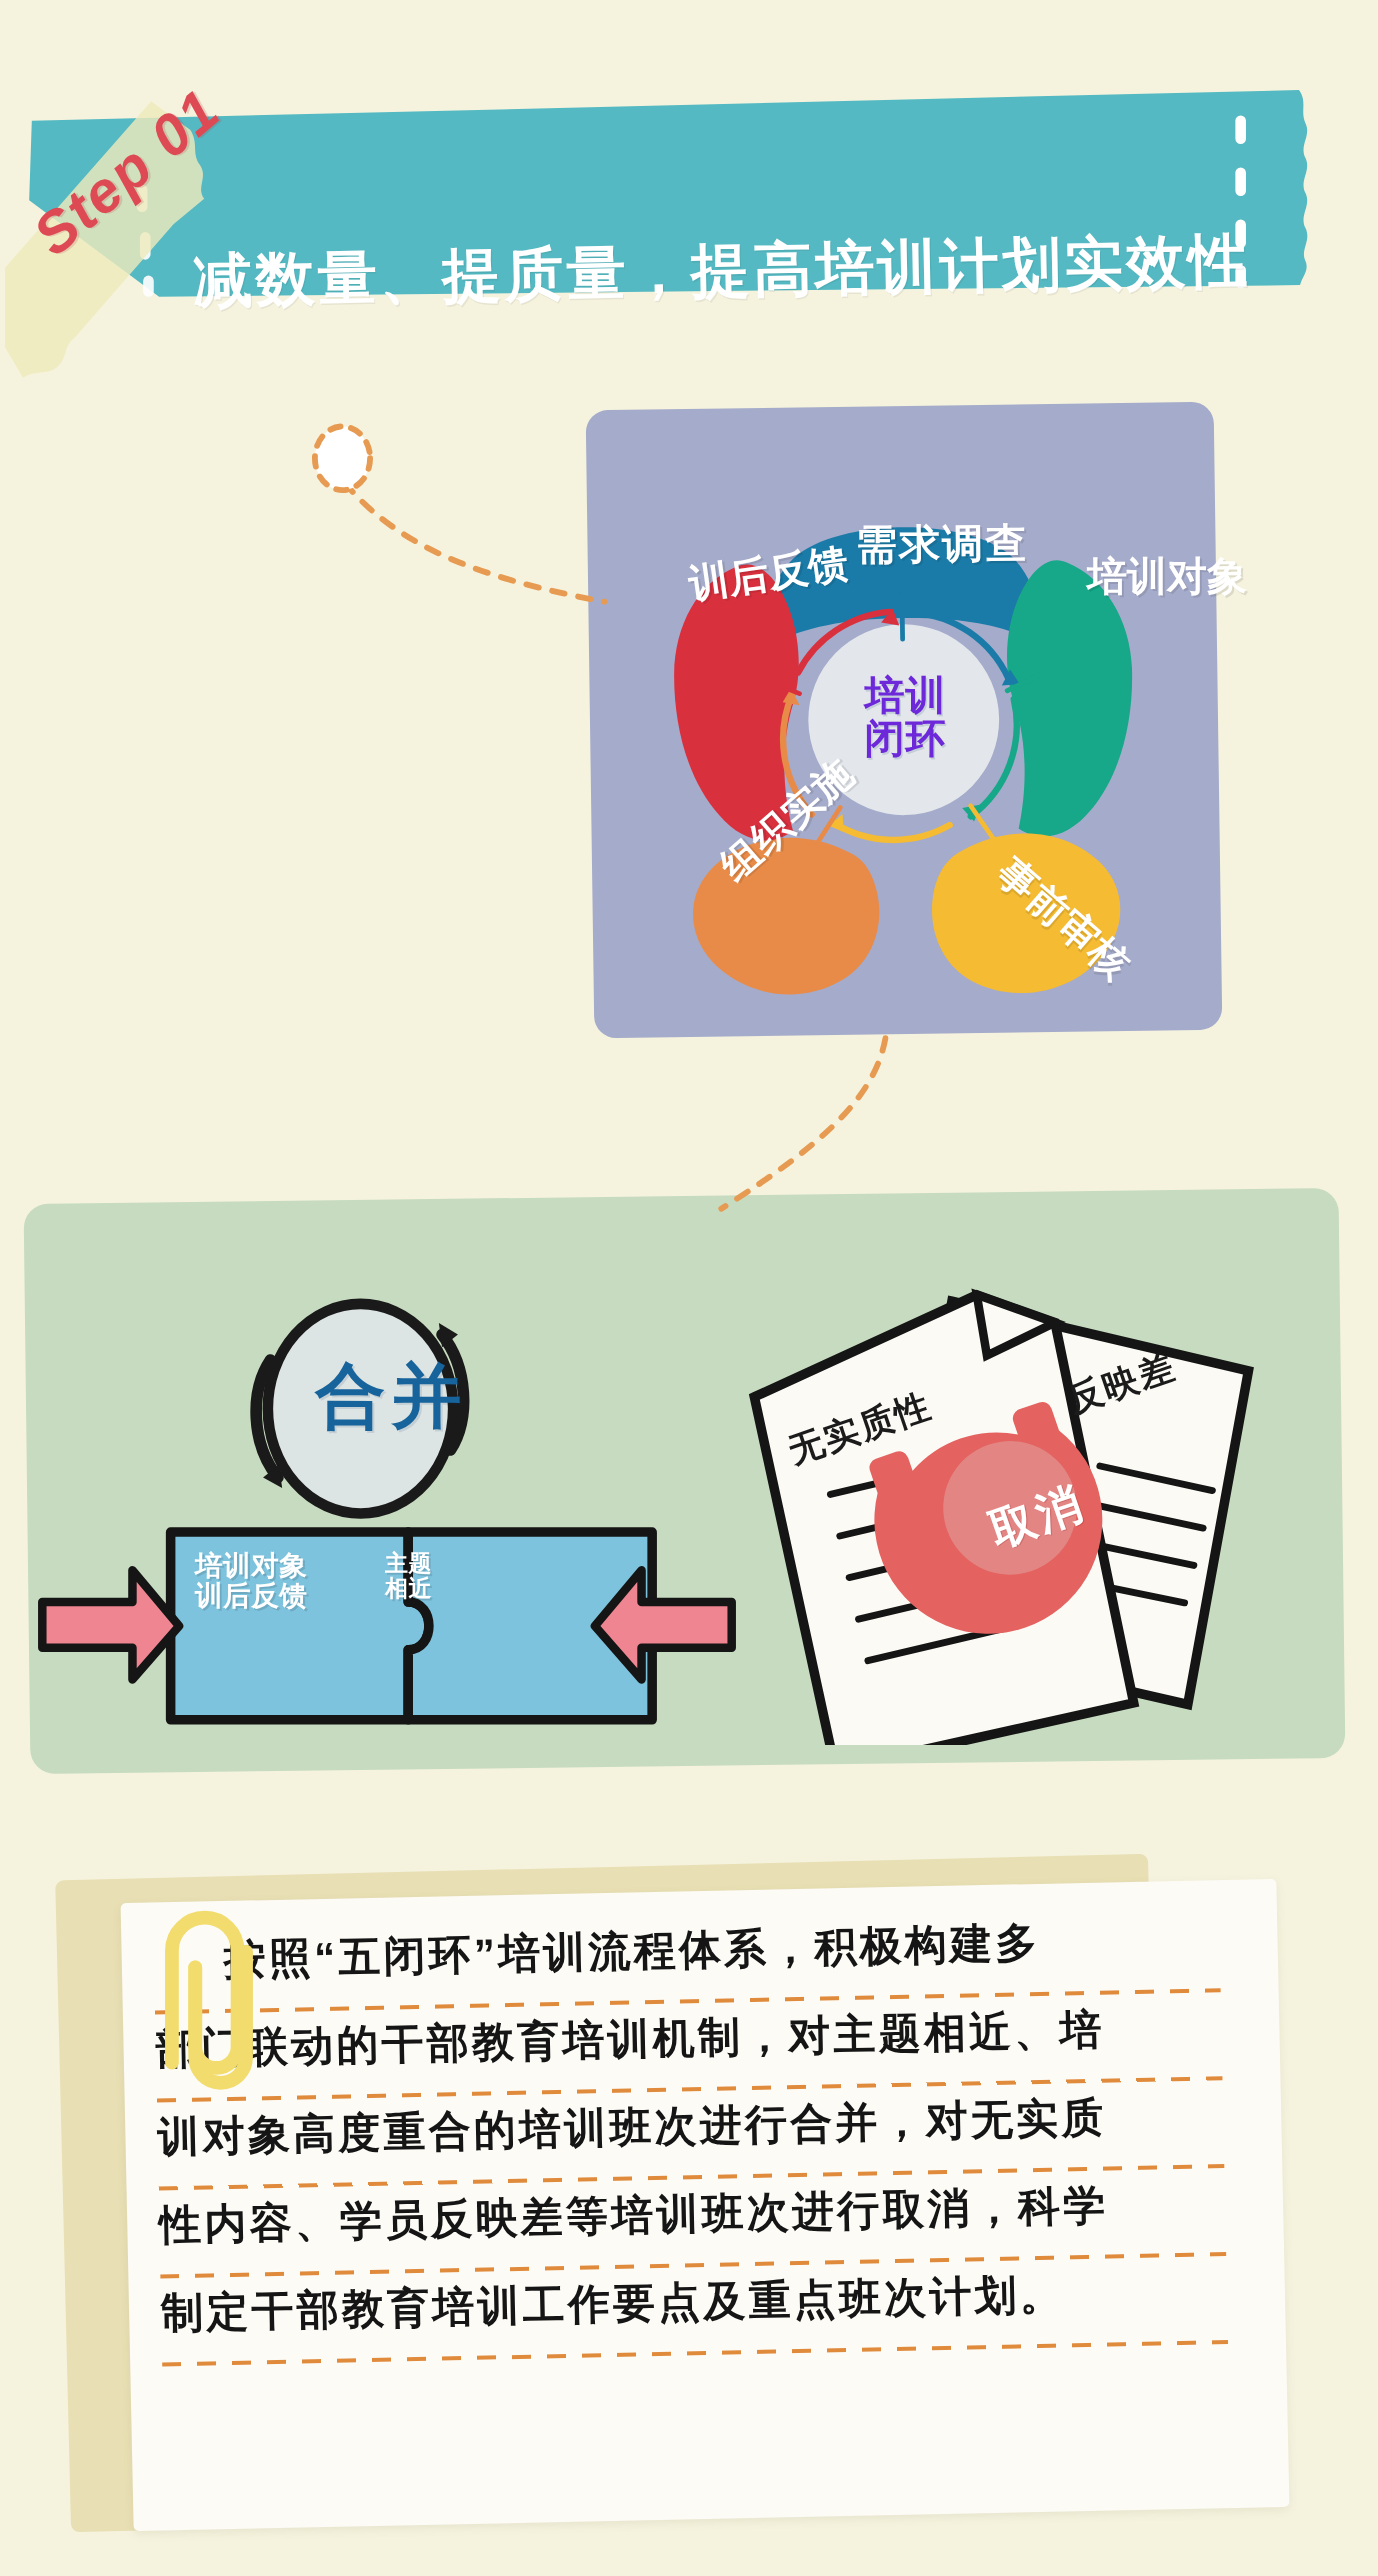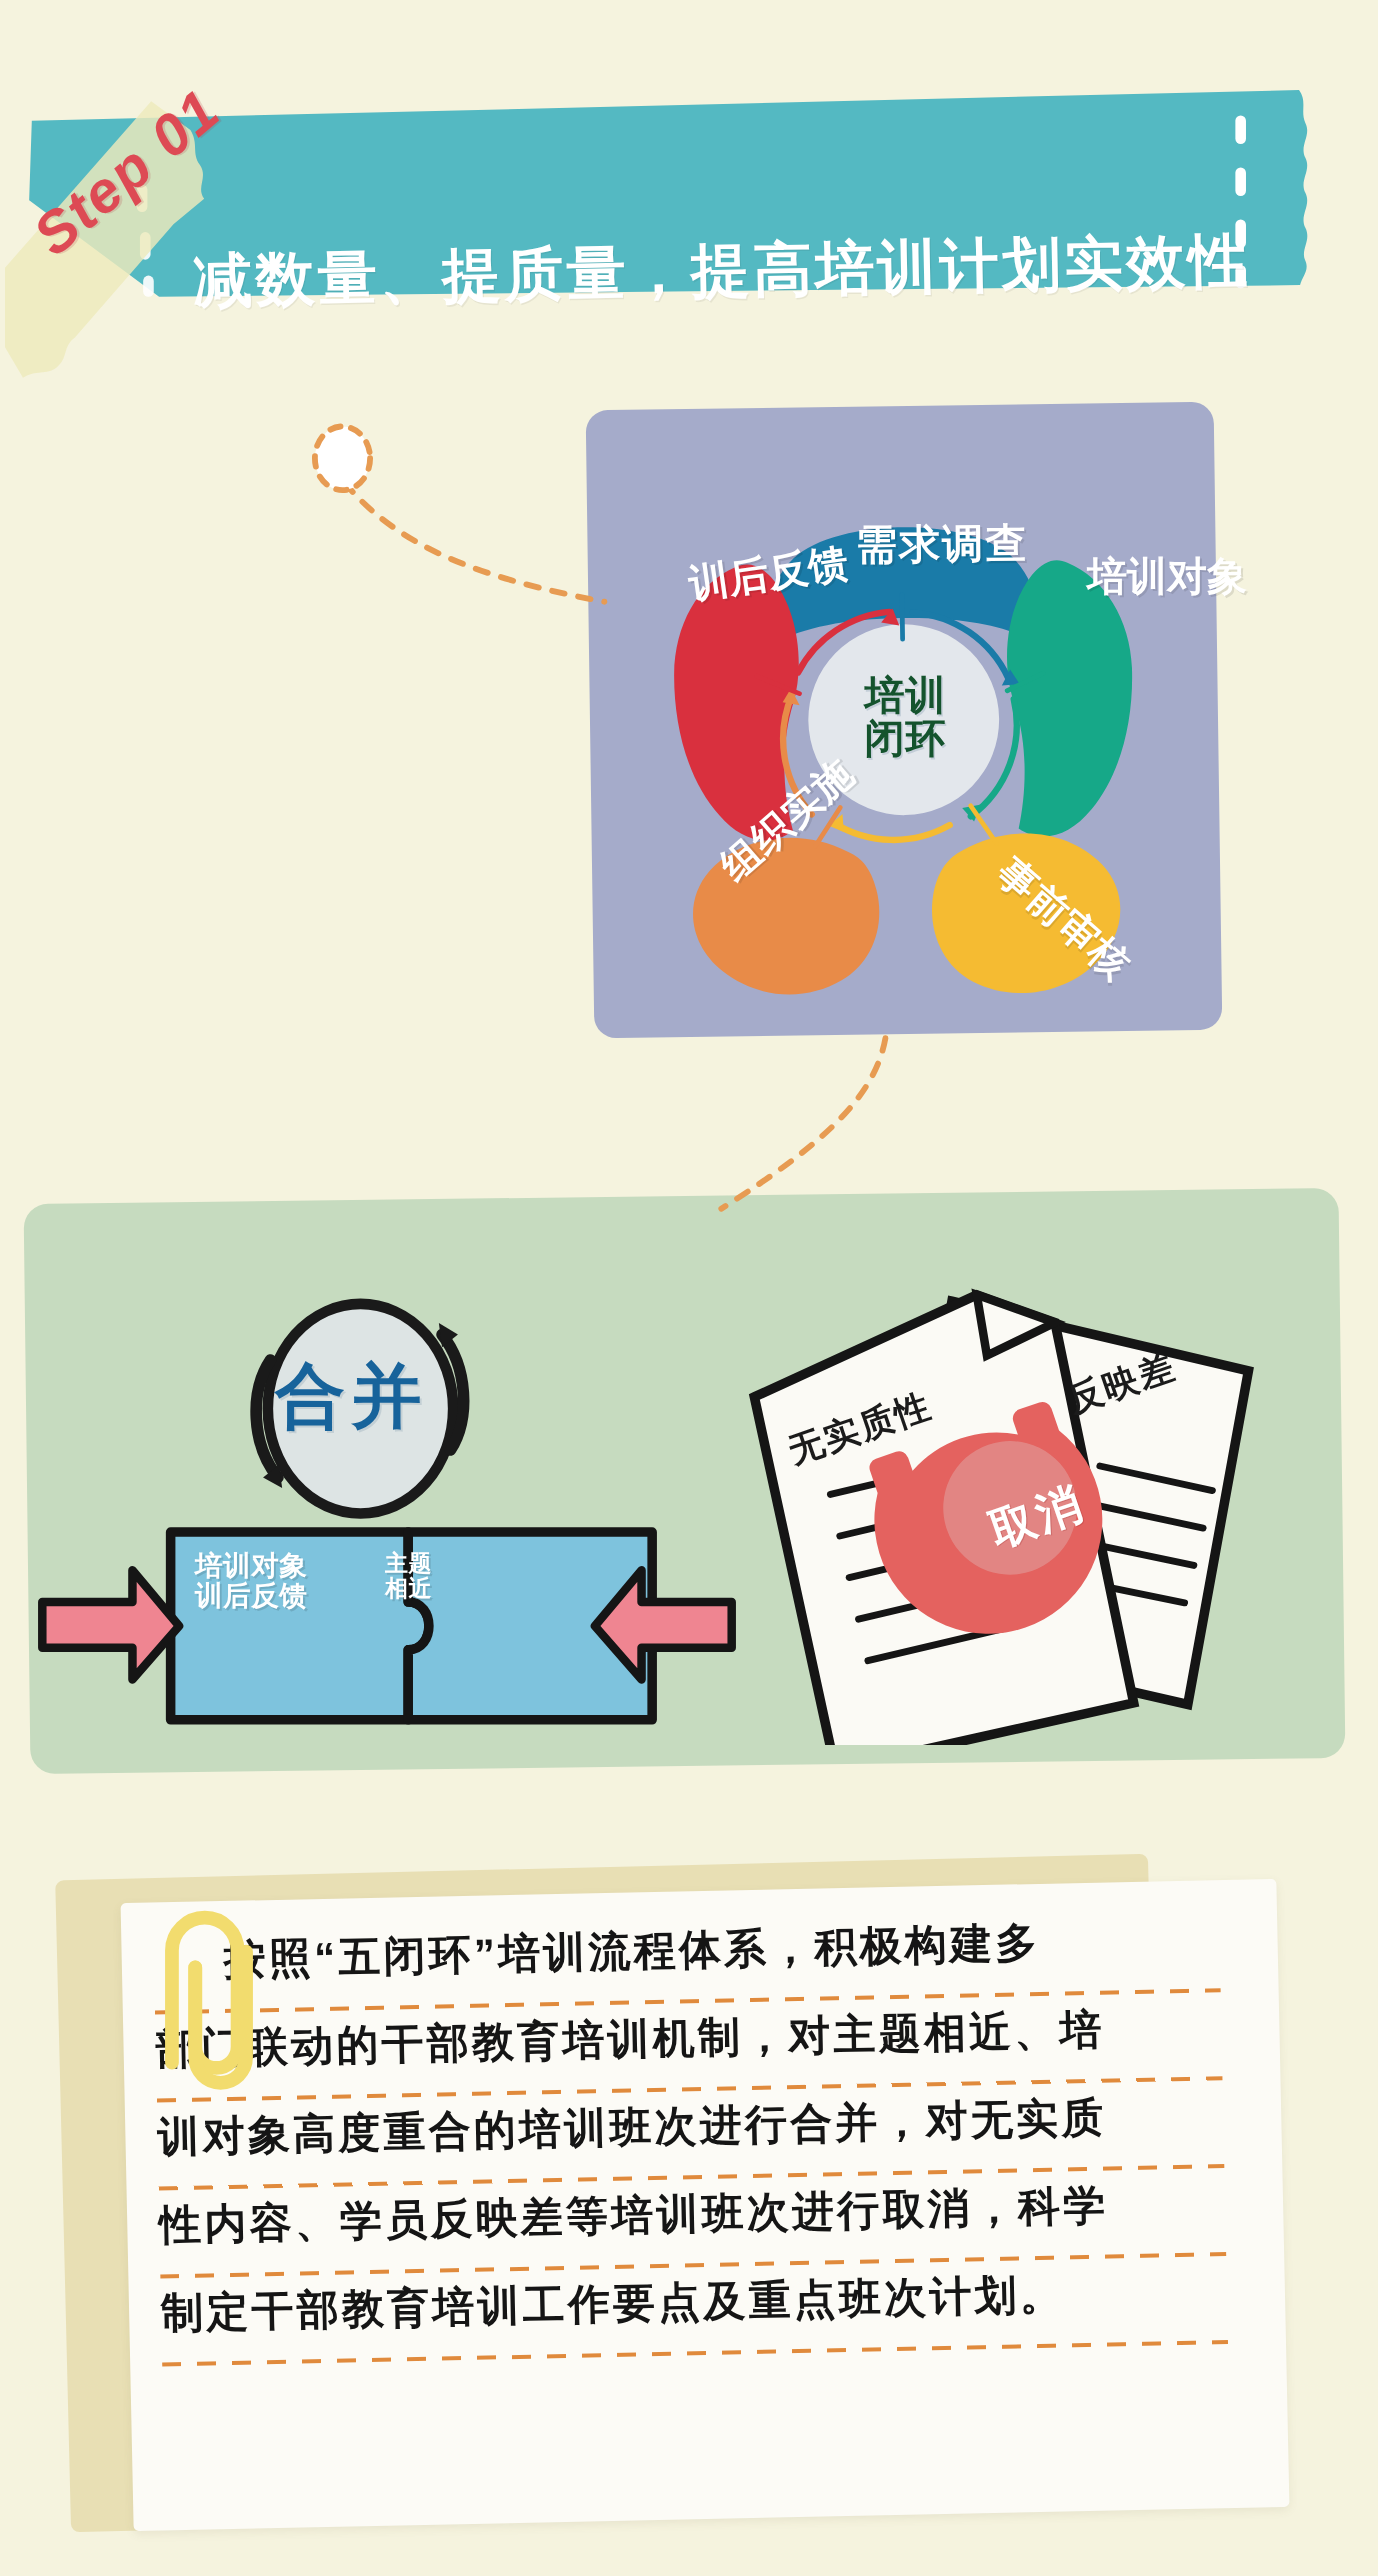--- a/index.html
+++ b/index.html
@@ -45,36 +45,36 @@
     text-shadow:2.1px 2.1px 0 rgba(0,0,0,.10);
     z-index:5;
   }
   #lbl-need  { left:856px; top:517px;  font-size:41px; letter-spacing:2.1px; transform:rotate(-0.5deg); }
   #lbl-apply { left:1087px; top:556px; font-size:40px; width:45px; line-height:1.04; text-align:center; }
   #lbl-audit { left:1021px; top:846px; font-size:39px; transform:rotate(41deg); transform-origin:left top; letter-spacing:1.1px; }
   #lbl-org   { left:709px; top:852px; font-size:39px; transform:rotate(-41deg) ; transform-origin:left top; letter-spacing:1.1px;}
   #lbl-fb    { left:689px; top:561px; font-size:40px; width:45px; line-height:1.04; text-align:center; transform:rotate(-8deg);}
   #center-label {
     position:absolute; left:855px; top:674px; width:101px;
-    color:#14532d; font-size:40px; font-weight:bold; line-height:1.08;
+    color:#6d28d9; font-size:40px; font-weight:bold; line-height:1.08;
     text-align:center; z-index:6; letter-spacing:1.1px;
     text-shadow:1.6px 1.6px 0 rgba(10,60,100,.14);
   }
   #marker-circle { position:absolute; left:308px; top:422px; width:69px; height:80px; z-index:3; }
 
   
   #green-panel {
     position:absolute; left:26.5px; top:1196px; width:1315px; height:570px;
     background:#c6dbbf; border-radius:24.4px; transform:rotate(-0.7deg);
   }
   #merge-circle { position:absolute; left:228px; top:1270px; width:265px; height:270px; z-index:4; }
   #merge-text {
-    position:absolute; left:275px; top:1350px; width:175px;
+    position:absolute; left:293px; top:1350px; width:175px;
     color:#17639b; font-size:70px; font-weight:bold;
-    text-align:left; letter-spacing:6.4px; z-index:5;
+    text-align:right; letter-spacing:6.4px; z-index:5;
     text-shadow:2.1px 2.1px 0 rgba(10,60,100,.12);
   }
   #puzzle-svg { position:absolute; left:37px; top:1517px; width:700px; height:255px; z-index:4; }
   .puzzle-label {
     position:absolute; color:#ffffff; font-weight:bold; text-align:left;
     line-height:1.1; z-index:6; text-shadow:2.1px 2.1px 0 rgba(0,0,0,.12);
   }
   #pz-left  { left:195px; top:1551px; width:159px; font-size:27.6px; letter-spacing:0.5px; }
   #pz-right { left:385px; top:1551px; width:122px; font-size:23px; letter-spacing:0.5px; }
   #docs-svg { position:absolute; left:705px; top:1260px; width:562px; height:485px; z-index:4; }

